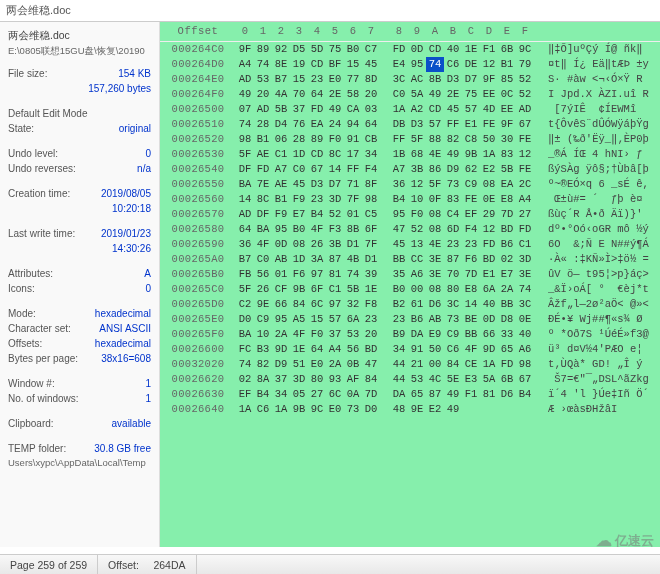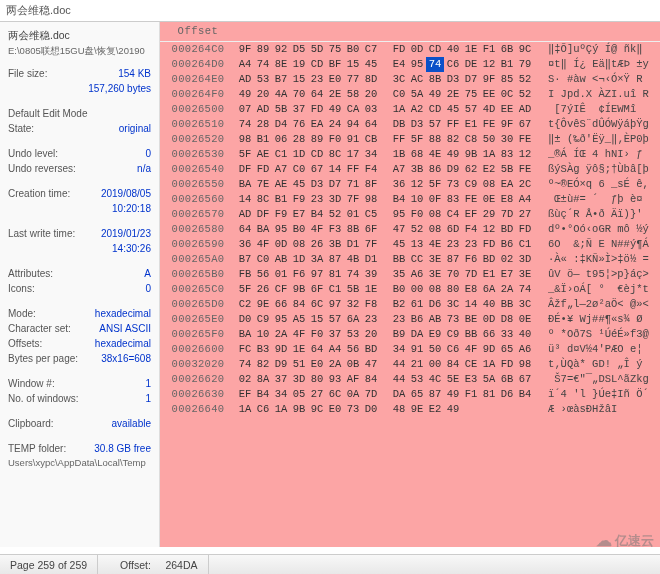--- a/index.html
+++ b/index.html
@@ -6,35 +6,35 @@
   body { font-family: "Microsoft YaHei", Arial, sans-serif; font-size: 11px; background: #fff; color: #333; width: 660px; height: 574px; overflow: hidden; position: relative; }
   .titlebar { background: #fff; border-bottom: 1px solid #ccc; padding: 3px 6px; font-size: 11px; color: #555; }
   .main { display: flex; height: 525px; }
   .sidebar { width: 160px; background: #f9f9f9; border-right: 1px solid #ddd; padding: 6px 8px; font-size: 10px; line-height: 1.5; overflow: hidden; }
   .sidebar .filename { color: #444; font-size: 10.5px; }
   .sidebar .filepath { color: #666; font-size: 9.5px; margin-bottom: 8px; white-space: nowrap; overflow: hidden; }
   .sidebar .group { margin-bottom: 10px; }
   .sidebar .row { display: flex; justify-content: space-between; white-space: nowrap; gap: 16px; }
   .sidebar .label { color: #555; }
   .sidebar .value { color: #0033cc; text-align: right; }
-  .hexview { flex: 1; background: #fca5a5; font-family: "Courier New", monospace; font-size: 10.5px; line-height: 15px; color: #333; overflow: hidden; position: relative; }
+  .hexview { flex: 1; background: #86efac; font-family: "Courier New", monospace; font-size: 10.5px; line-height: 15px; color: #333; overflow: hidden; position: relative; }
   .hexhead { display: flex; color: #666; padding: 2px 0; border-bottom: 1px solid #eee; }
   .col-offset { width: 76px; text-align: center; letter-spacing: 0.5px; }
   .col-hex { width: 302px; }
   .col-hex span { display: inline-block; width: 18px; text-align: center; }
   .col-hex .gap { width: 10px; }
   .col-ascii { flex: 1; padding-left: 10px; }
   .hexbody .hexrow { display: flex; white-space: pre; justify-content: space-between; }
   .hexrow .off { color: #666; width: 76px; text-align: center; letter-spacing: 0.3px; }
   .hexrow .hex { width: 302px; text-decoration: underline; }
   .hexrow .hex span { display: inline-block; width: 18px; text-align: center; }
   .hexrow .hex .gap { width: 10px; }
   .hexrow .asc { flex: 1; padding-left: 10px; color: #444; overflow: hidden; }
   .hl { background: #0a50c8; color: #fff; }
-  .statusbar { position: absolute; bottom: 0; left: 0; right: 0; height: 20px; background: linear-gradient(#f8f8f8,#e8e8e8); border-top: 1px solid #ccc; display: flex; align-items: center; font-size: 10.5px; color: #444; gap: 12px; }
+  .statusbar { position: absolute; bottom: 0; left: 0; right: 0; height: 20px; background: linear-gradient(#f8f8f8,#e8e8e8); border-top: 1px solid #ccc; display: flex; align-items: center; font-size: 10.5px; color: #444; }
   .statusbar .cell { padding: 0 10px; border-right: 1px solid #ccc; height: 100%; display: flex; align-items: center; }
   .watermark { position: absolute; right: 6px; bottom: 24px; font-size: 13px; color: rgba(120,120,120,0.55); font-weight: bold; display: flex; align-items: center; gap: 3px; }
   .watermark .cloud { font-size: 16px; }
 </style>
 </head>
 <body>
 
 <div class="titlebar">
   <span>两会维稳.doc</span>
 </div>
@@ -149,20 +149,21 @@
           <span class="label">TEMP folder:</span>
           <span class="value">30.8 GB free</span>
         </div>
       <div class="filepath">Users\xypc\AppData\Local\Temp</div>
     </div>
   </div>
 
   <div class="hexview">
     <div class="hexhead">
       <div class="col-offset">Offset</div>
+      <div class="col-hex" id="hex-cols"><span>0</span><span>1</span><span>2</span><span>3</span><span>4</span><span>5</span><span>6</span><span>7</span><span class="gap"></span><span>8</span><span>9</span><span>A</span><span>B</span><span>C</span><span>D</span><span>E</span><span>F</span></div>
       <div class="col-ascii"></div>
     </div>
     <div class="hexbody" id="hexbody">
         <div class="hexrow"><div class="off">000264C0</div><div class="hex"><span>9F</span><span>89</span><span>92</span><span>D5</span><span>5D</span><span>75</span><span>B0</span><span>C7</span><span class="gap"></span><span>FD</span><span>0D</span><span>CD</span><span>40</span><span>1E</span><span>F1</span><span>6B</span><span>9C</span></div><div class="asc">‖‡Õ]uºÇý Í@ ñk‖</div></div>
         <div class="hexrow"><div class="off">000264D0</div><div class="hex"><span>A4</span><span>74</span><span>8E</span><span>19</span><span>CD</span><span>BF</span><span>15</span><span>45</span><span class="gap"></span><span>E4</span><span>95</span><span class="hl">74</span><span>C6</span><span>DE</span><span>12</span><span>B1</span><span>79</span></div><div class="asc">¤t‖ Í¿ Eä‖tÆÞ ±y</div></div>
         <div class="hexrow"><div class="off">000264E0</div><div class="hex"><span>AD</span><span>53</span><span>B7</span><span>15</span><span>23</span><span>E0</span><span>77</span><span>8D</span><span class="gap"></span><span>3C</span><span>AC</span><span>8B</span><span>D3</span><span>D7</span><span>9F</span><span>85</span><span>52</span></div><div class="asc">­S· #àw &lt;¬‹Ó×Ÿ R</div></div>
         <div class="hexrow"><div class="off">000264F0</div><div class="hex"><span>49</span><span>20</span><span>4A</span><span>70</span><span>64</span><span>2E</span><span>58</span><span>20</span><span class="gap"></span><span>C0</span><span>5A</span><span>49</span><span>2E</span><span>75</span><span>EE</span><span>0C</span><span>52</span></div><div class="asc">I Jpd.X ÀZI.uî R</div></div>
         <div class="hexrow"><div class="off">00026500</div><div class="hex"><span>07</span><span>AD</span><span>5B</span><span>37</span><span>FD</span><span>49</span><span>CA</span><span>03</span><span class="gap"></span><span>1A</span><span>A2</span><span>CD</span><span>45</span><span>57</span><span>4D</span><span>EE</span><span>AD</span></div><div class="asc"> ­[7ýIÊ  ¢ÍEWMî­</div></div>
         <div class="hexrow"><div class="off">00026510</div><div class="hex"><span>74</span><span>28</span><span>D4</span><span>76</span><span>EA</span><span>24</span><span>94</span><span>64</span><span class="gap"></span><span>DB</span><span>D3</span><span>57</span><span>FF</span><span>E1</span><span>FE</span><span>9F</span><span>67</span></div><div class="asc">t{ÔvêS¨dÛÓWÿáþŸg</div></div>
         <div class="hexrow"><div class="off">00026520</div><div class="hex"><span>98</span><span>B1</span><span>06</span><span>28</span><span>89</span><span>F0</span><span>91</span><span>CB</span><span class="gap"></span><span>FF</span><span>5F</span><span>88</span><span>82</span><span>C8</span><span>50</span><span>30</span><span>FE</span></div><div class="asc">‖± (‰ð'Ëÿ_‖‚ÈP0þ</div></div>

